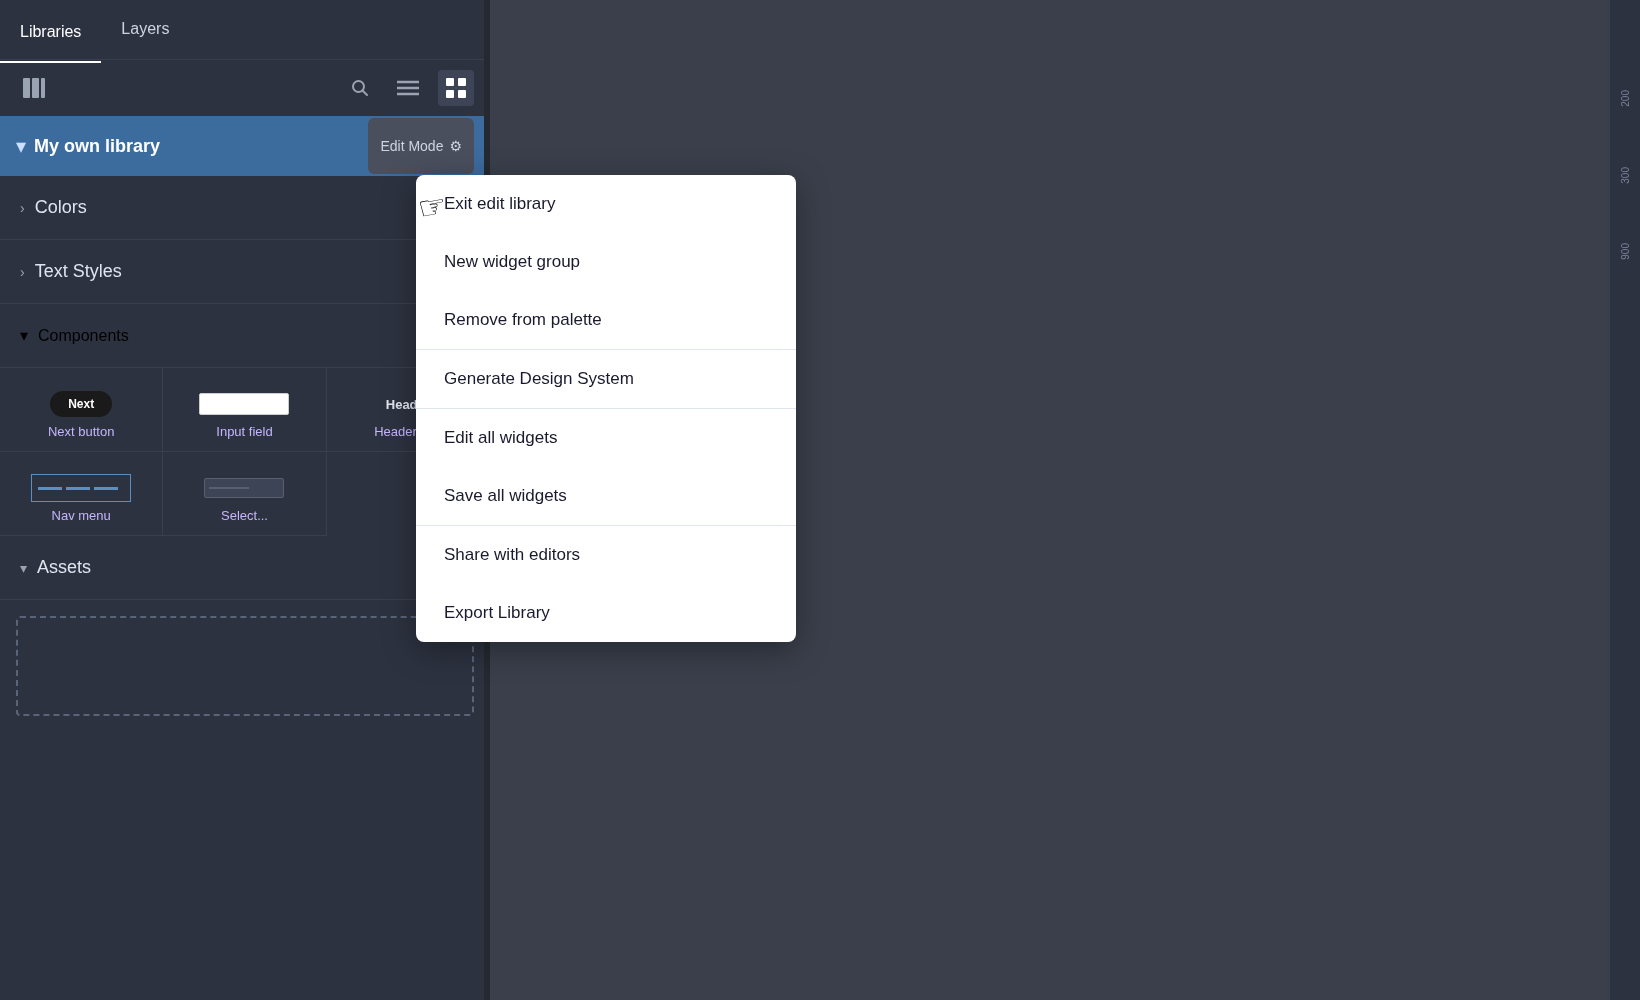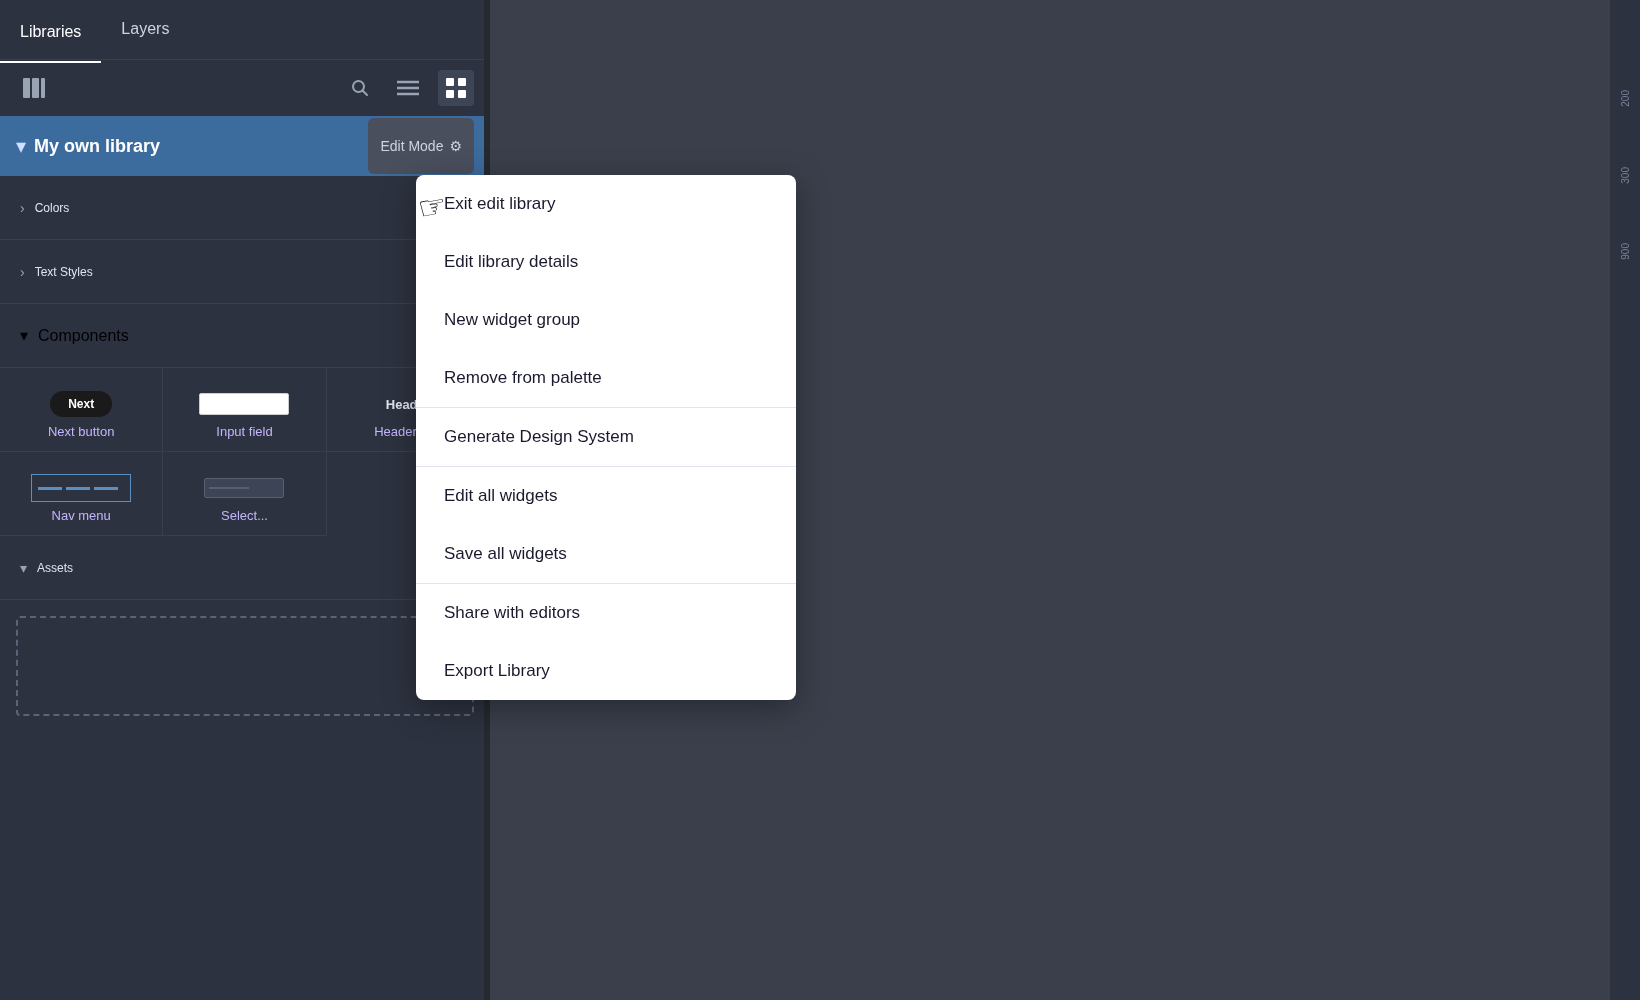--- a/index.html
+++ b/index.html
@@ -116,21 +116,21 @@
       gap: 10px;
       border-bottom: 1px solid #3a3f4b;
       cursor: pointer;
       flex-shrink: 0;
     }
     .section-row .chevron {
       color: #9aa3b2;
       font-size: 14px;
     }
     .section-row .section-label {
-      font-size: 12px;
+      font-size: 18px;
       font-weight: 500;
       color: #e0e4ee;
     }
     .components-header {
       display: flex;
       align-items: center;
       height: 64px;
       padding: 0 20px;
       gap: 10px;
       border-bottom: 1px solid #3a3f4b;
@@ -457,23 +457,20 @@
     <div class="ruler-mark">300</div>
     <div class="ruler-mark">900</div>
   </div>
 </div>
 
 <div class="dropdown-menu">
   <div class="menu-item">
     <span>Exit edit library</span>
   </div>
   <div class="menu-item">
-    <span>Edit library details</span>
-  </div>
-  <div class="menu-item">
     <span>New widget group</span>
   </div>
   <div class="menu-item">
     <span>Remove from palette</span>
   </div>
   <div class="menu-divider"></div>
   <div class="menu-item">
     <span>Generate Design System</span>
   </div>
   <div class="menu-divider"></div>

